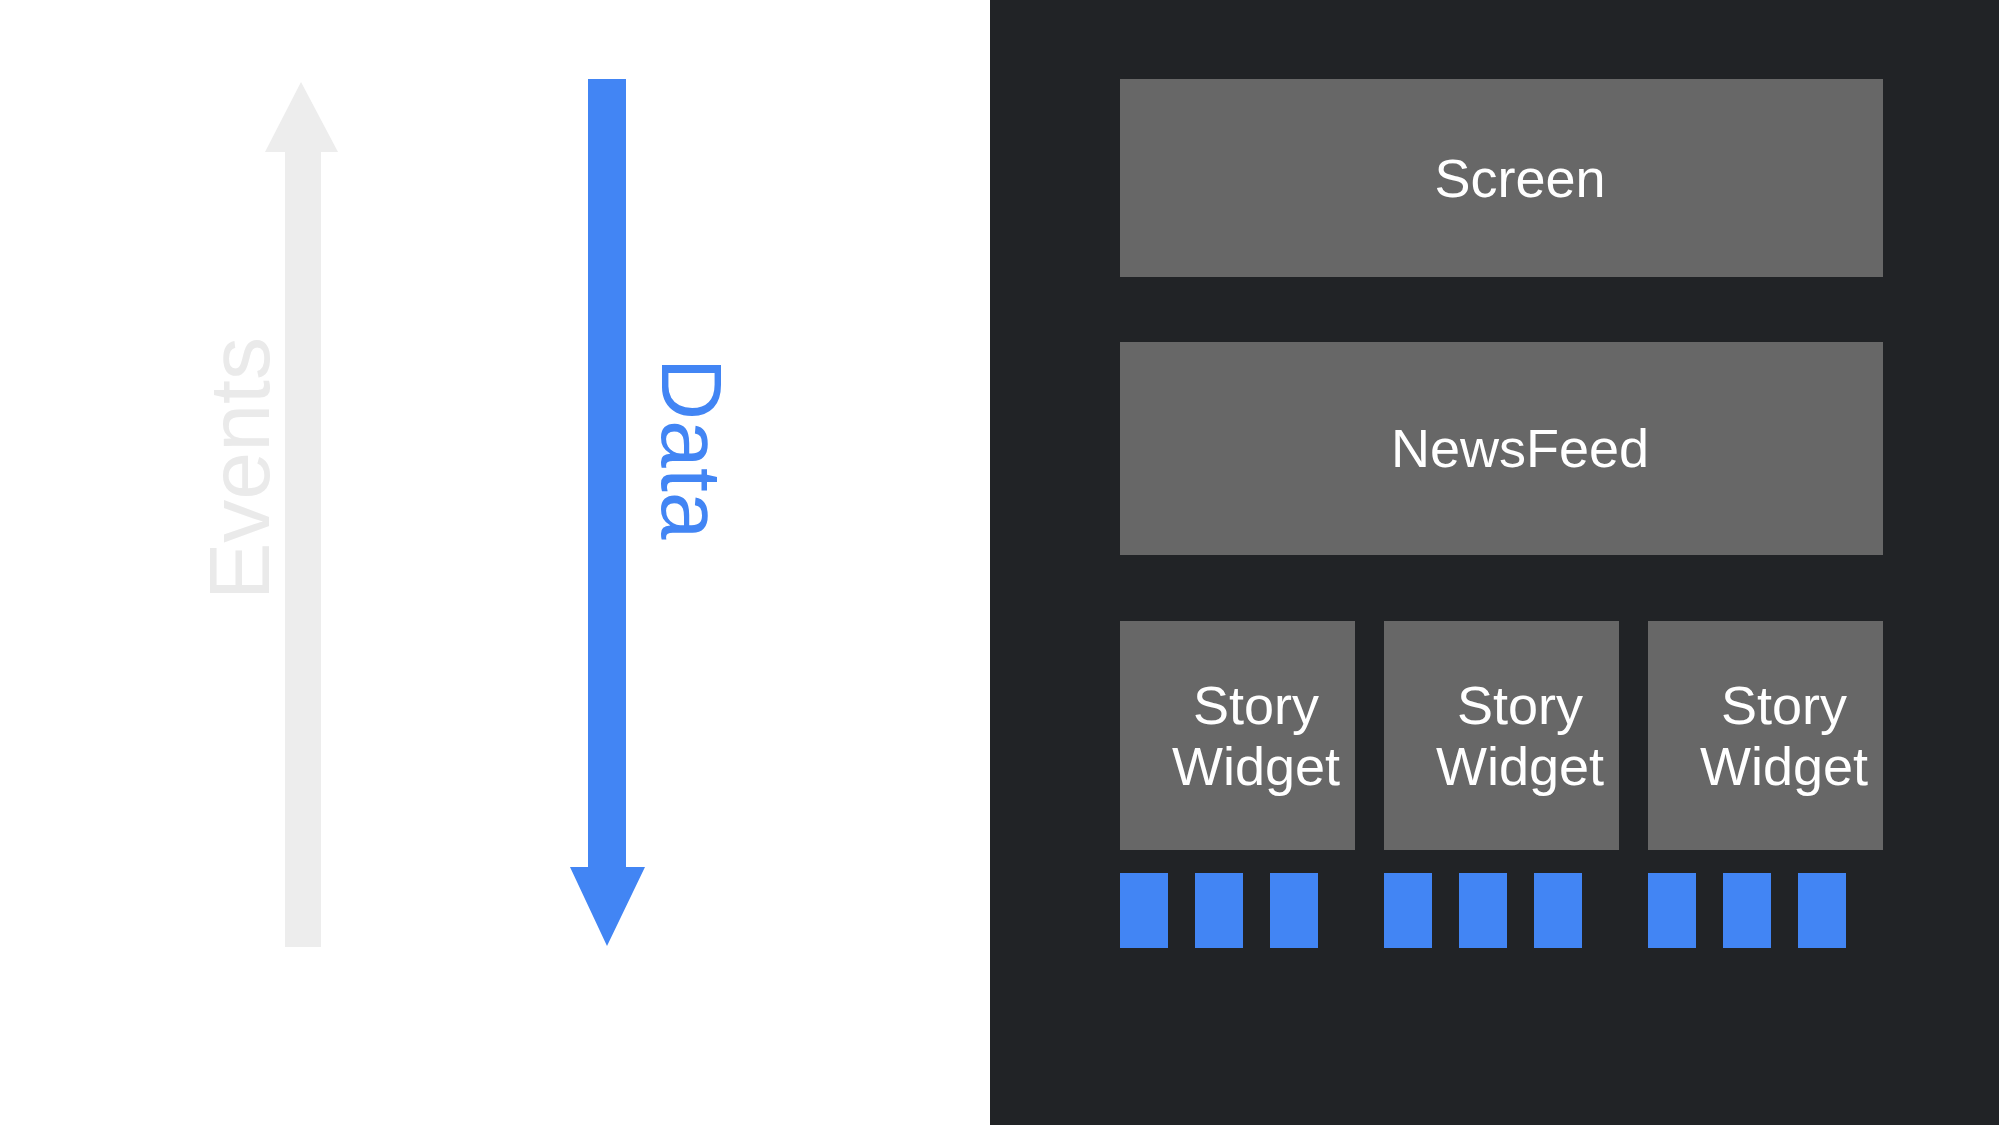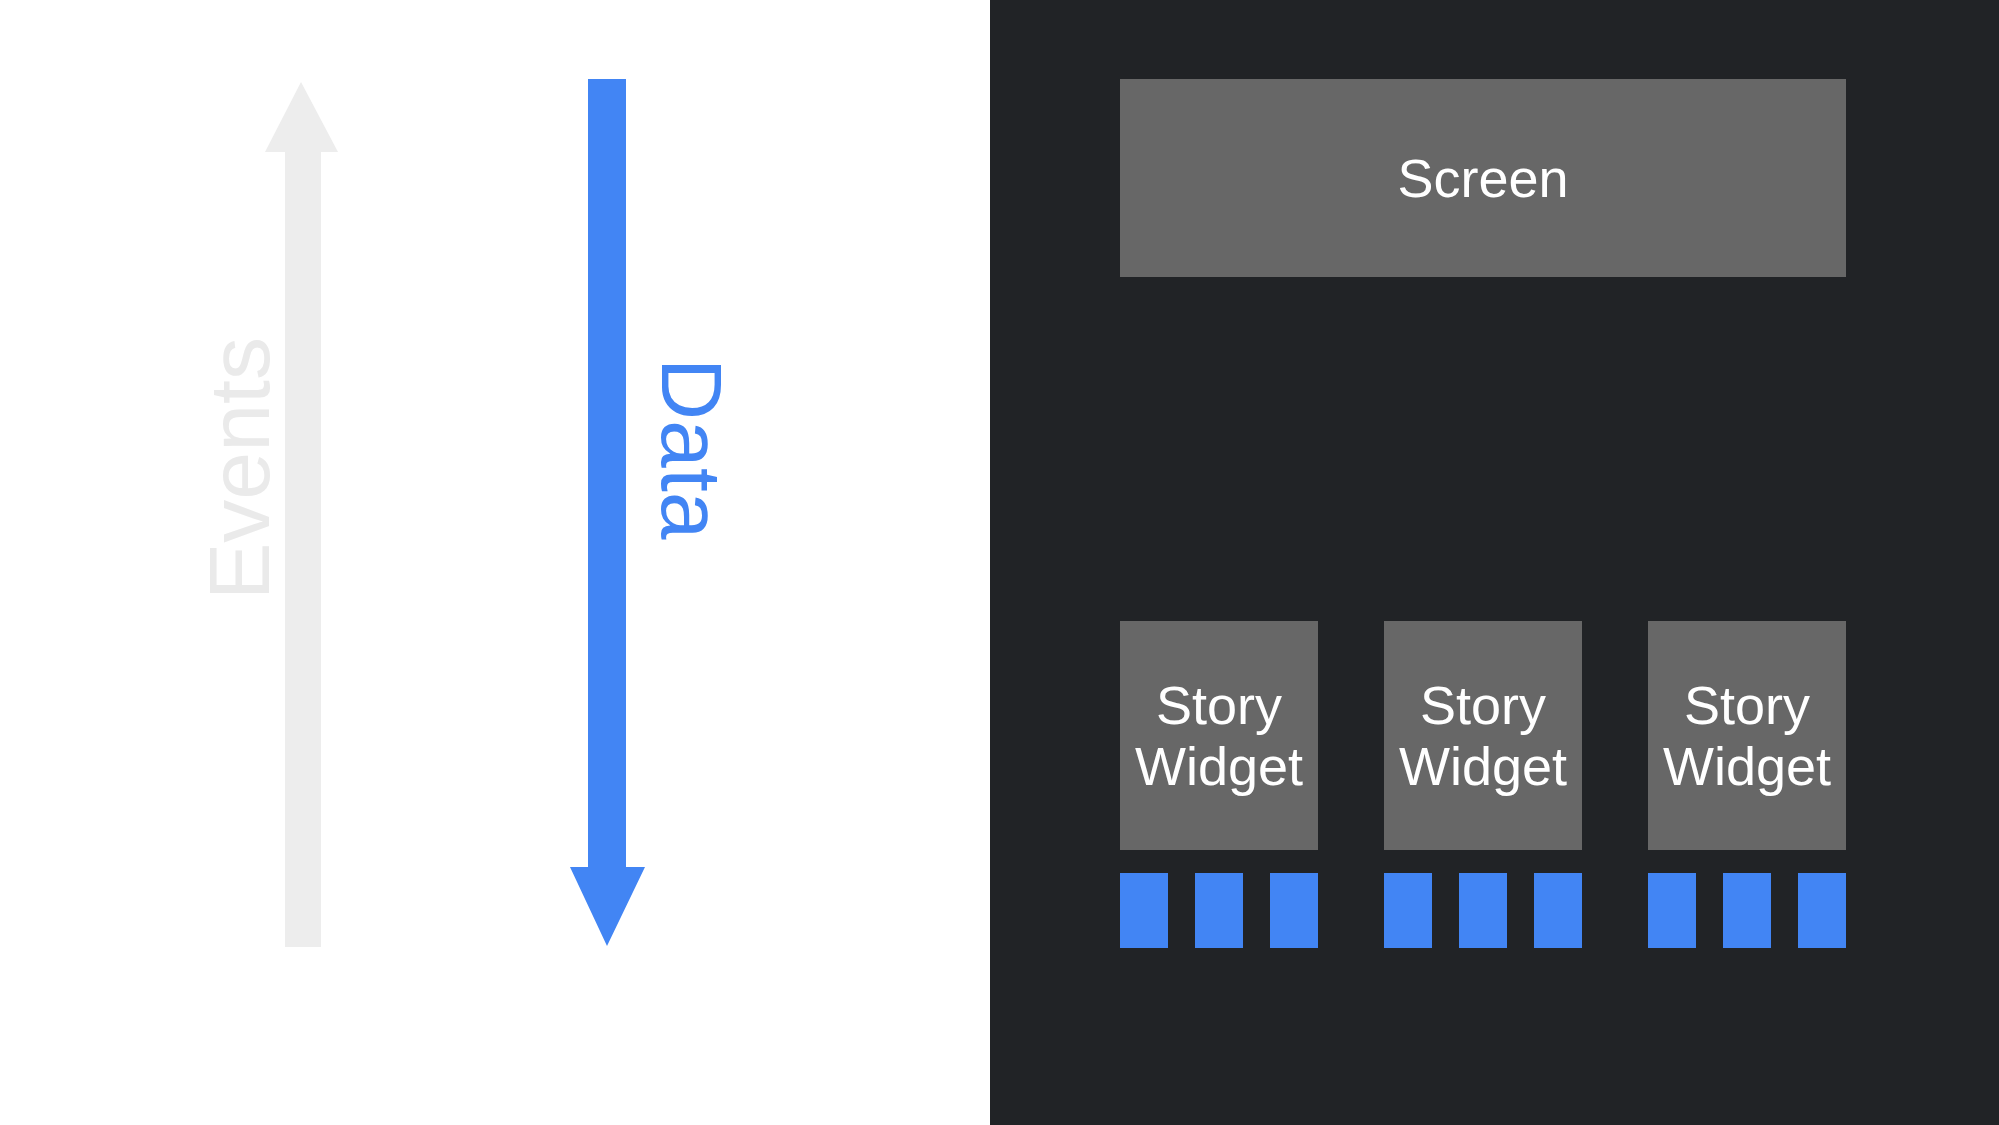--- a/index.html
+++ b/index.html
@@ -77,20 +77,21 @@
     position: absolute;
     background: #676767;
     display: flex;
     align-items: center;
     justify-content: center;
     color: #ffffff;
     font-size: 54px;
     font-weight: 400;
     line-height: 1.12;
     text-align: center;
+    padding-left: 37px;
   }
 
   #box-screen {
     left: 130px;
     top: 79px;
     width: 726px;
     height: 198px;
   }
 
   #box-newsfeed {
@@ -138,20 +139,21 @@
 
     <div class="flow-label" id="events-label">Events</div>
 
     <div class="flow-label" id="data-label">Data</div>
   </div>
 
   <div id="right-pane">
 
     <div class="node-box" id="box-screen">Screen</div>
 
+    <div class="node-box" id="box-newsfeed">NewsFeed</div>
 
     <div class="node-box story-box" id="story-box-0">
       <span>
         <span>Story</span><br>
         <span>Widget</span>
       </span>
     </div>
 
     <div class="node-box story-box" id="story-box-1">
       <span>

